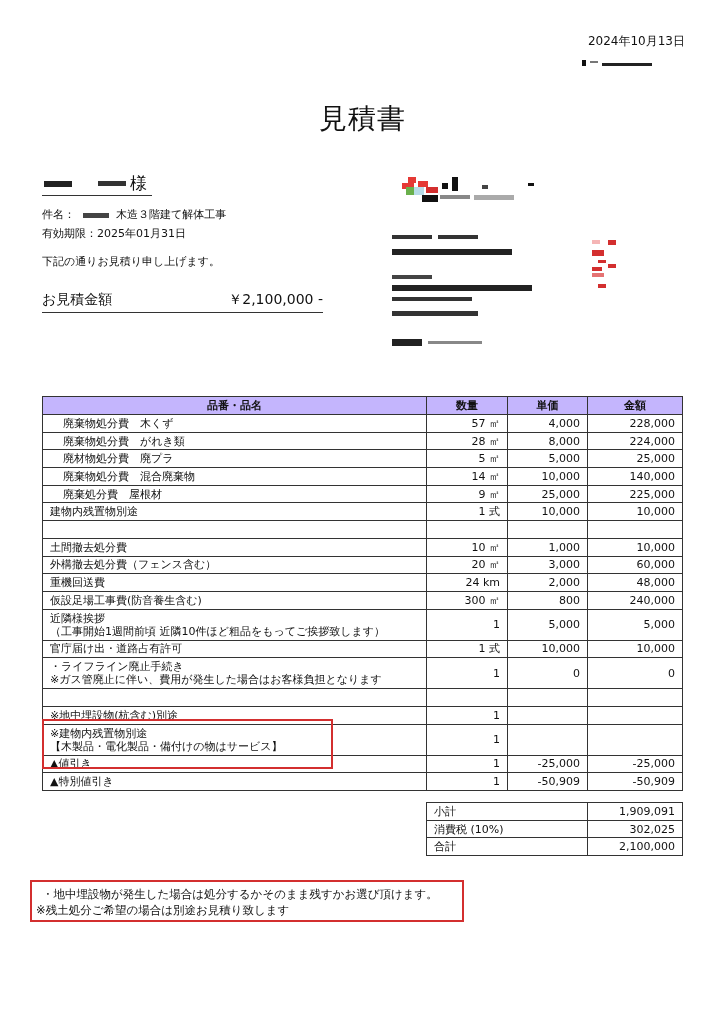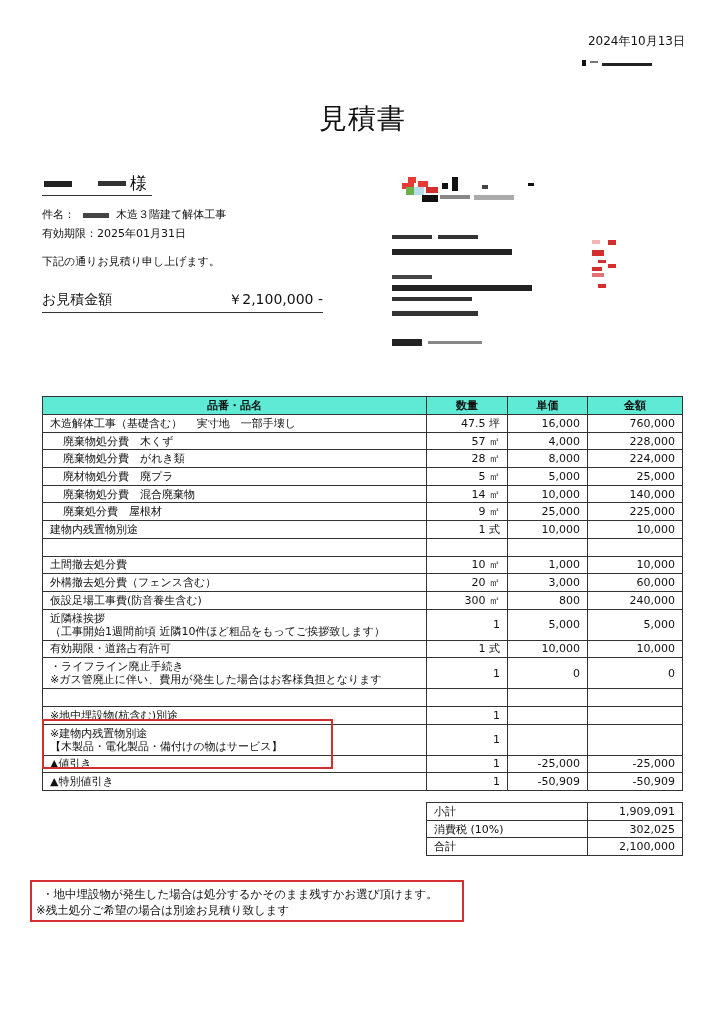--- a/index.html
+++ b/index.html
@@ -17,21 +17,21 @@
   .client { left: 42px; top: 172px; width: 110px; height: 24px; border-bottom: 1px solid #333; }
   .client .sama { position: absolute; left: 88px; top: 0px; font-size: 17px; }
 
   .info { left: 42px; font-size: 11px; }
   .amount-box { left: 42px; top: 289px; width: 281px; height: 24px; border-bottom: 1.5px solid #333; }
   .amount-box .label { position: absolute; left: 0; top: 2px; font-size: 14px; }
   .amount-box .val { position: absolute; right: 0; top: 2px; font-size: 14px; }
 
   table.est { position: absolute; left: 42px; top: 396px; border-collapse: collapse; font-size: 11px; table-layout: fixed; }
   table.est td, table.est th { border: 1px solid #333; height: 17.7px; padding: 0 7px; line-height: 13px; white-space: nowrap; }
-  table.est th { background: #5eead4; font-weight: bold; text-align: center; height: 18px; }
+  table.est th { background: #c4b5fd; font-weight: bold; text-align: center; height: 18px; }
   table.est td.num { text-align: right; }
   table.est td.indent { padding-left: 20px; }
   table.est tr.tall td { height: 31px; }
 
   table.sum { position: absolute; left: 426px; top: 802px; border-collapse: collapse; font-size: 11px; table-layout: fixed; }
   table.sum td { border: 1px solid #333; height: 17.7px; padding: 0 7px; }
   table.sum td.num { text-align: right; }
 
   .redbox { position: absolute; border: 2px solid #d32f2f; }
   .note { left: 30px; top: 880px; width: 434px; height: 42px; border: 2px solid #d32f2f; font-size: 11.5px; padding: 4px 0 0 10px; line-height: 16px; }
@@ -117,28 +117,20 @@
   <thead>
     <tr>
       <th>品番・品名</th>
       <th>数量</th>
       <th>単価</th>
       <th>金額</th>
     </tr>
   </thead>
   <tbody id="est-body">
       <tr>
-        <td>
-          <div>木造解体工事（基礎含む）　 実寸地　一部手壊し</div>
-        </td>
-        <td class="num">47.5 坪</td>
-        <td class="num">16,000</td>
-        <td class="num">760,000</td>
-      </tr>
-      <tr>
         <td class="indent">
           <div>廃棄物処分費　木くず</div>
         </td>
         <td class="num">57 ㎡</td>
         <td class="num">4,000</td>
         <td class="num">228,000</td>
       </tr>
       <tr>
         <td class="indent">
           <div>廃棄物処分費　がれき類</div>
@@ -198,38 +190,46 @@
       <tr>
         <td>
           <div>外構撤去処分費（フェンス含む）</div>
         </td>
         <td class="num">20 ㎡</td>
         <td class="num">3,000</td>
         <td class="num">60,000</td>
       </tr>
       <tr>
         <td>
+          <div>重機回送費</div>
+        </td>
+        <td class="num">24 km</td>
+        <td class="num">2,000</td>
+        <td class="num">48,000</td>
+      </tr>
+      <tr>
+        <td>
           <div>仮設足場工事費(防音養生含む)</div>
         </td>
         <td class="num">300 ㎡</td>
         <td class="num">800</td>
         <td class="num">240,000</td>
       </tr>
       <tr class="tall">
         <td>
           <div>近隣様挨拶</div>
           <div>（工事開始1週間前頃 近隣10件ほど粗品をもってご挨拶致します）</div>
         </td>
         <td class="num">1</td>
         <td class="num">5,000</td>
         <td class="num">5,000</td>
       </tr>
       <tr>
         <td>
-          <div>有効期限・道路占有許可</div>
+          <div>官庁届け出・道路占有許可</div>
         </td>
         <td class="num">1 式</td>
         <td class="num">10,000</td>
         <td class="num">10,000</td>
       </tr>
       <tr class="tall">
         <td>
           <div>・ライフライン廃止手続き</div>
           <div>※ガス管廃止に伴い、費用が発生した場合はお客様負担となります</div>
         </td>

